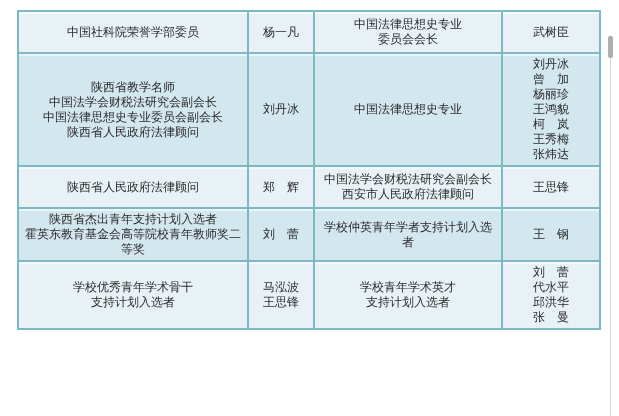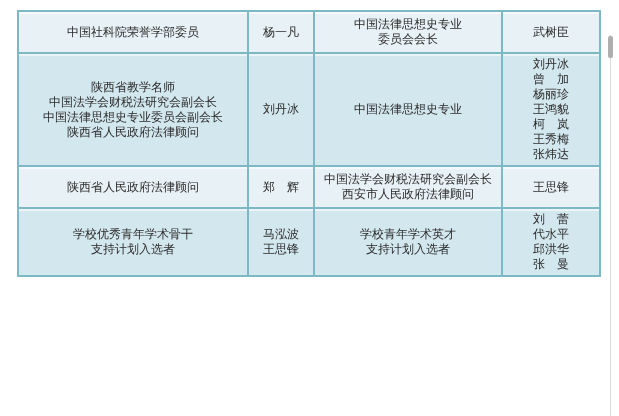--- a/index.html
+++ b/index.html
@@ -104,20 +104,27 @@
 王秀梅
 张炜达</td>
       </tr>
       <tr class="r4">
         <td>陕西省人民政府法律顾问</td>
         <td>郑　辉</td>
         <td>中国法学会财税法研究会副会长
 西安市人民政府法律顾问</td>
         <td>王思锋</td>
       </tr>
+      <tr class="r6">
+        <td>陕西省杰出青年支持计划入选者
+霍英东教育基金会高等院校青年教师奖二等奖</td>
+        <td>刘　蕾</td>
+        <td>学校仲英青年学者支持计划入选者</td>
+        <td>王　钢</td>
+      </tr>
       <tr class="r7">
         <td>学校优秀青年学术骨干
 支持计划入选者</td>
         <td>马泓波
 王思锋</td>
         <td>学校青年学术英才
 支持计划入选者</td>
         <td>刘　蕾
 代水平
 邱洪华

